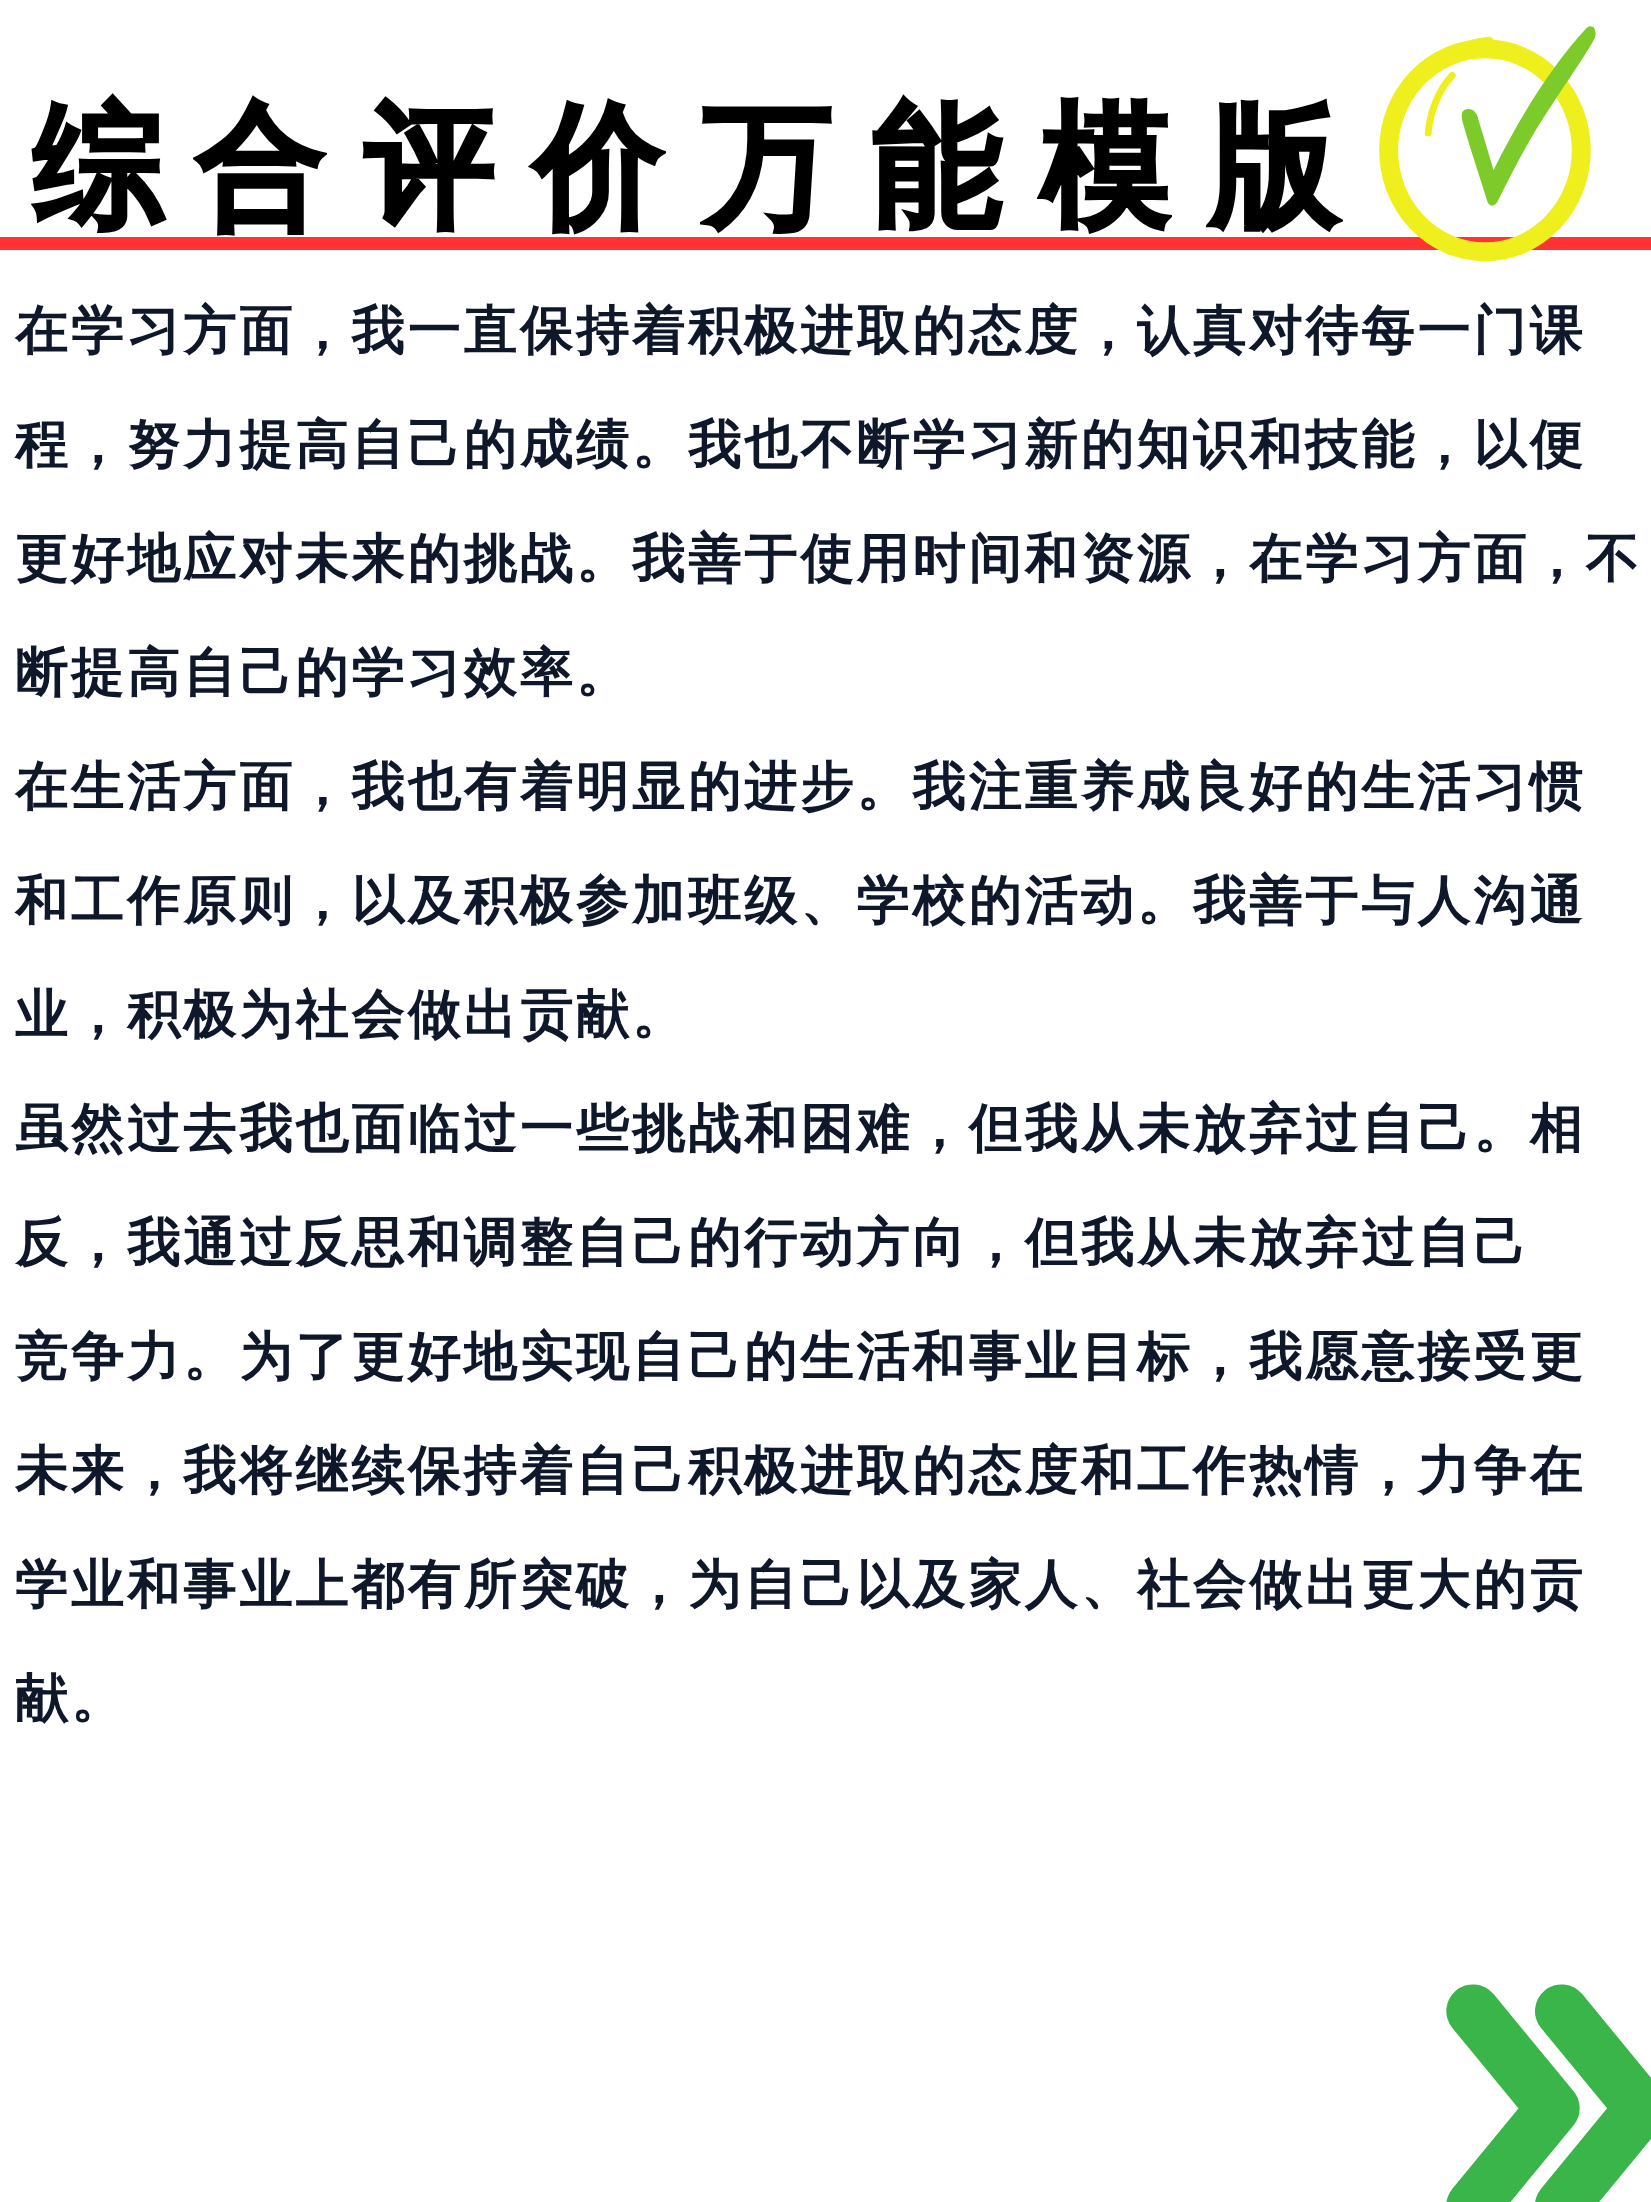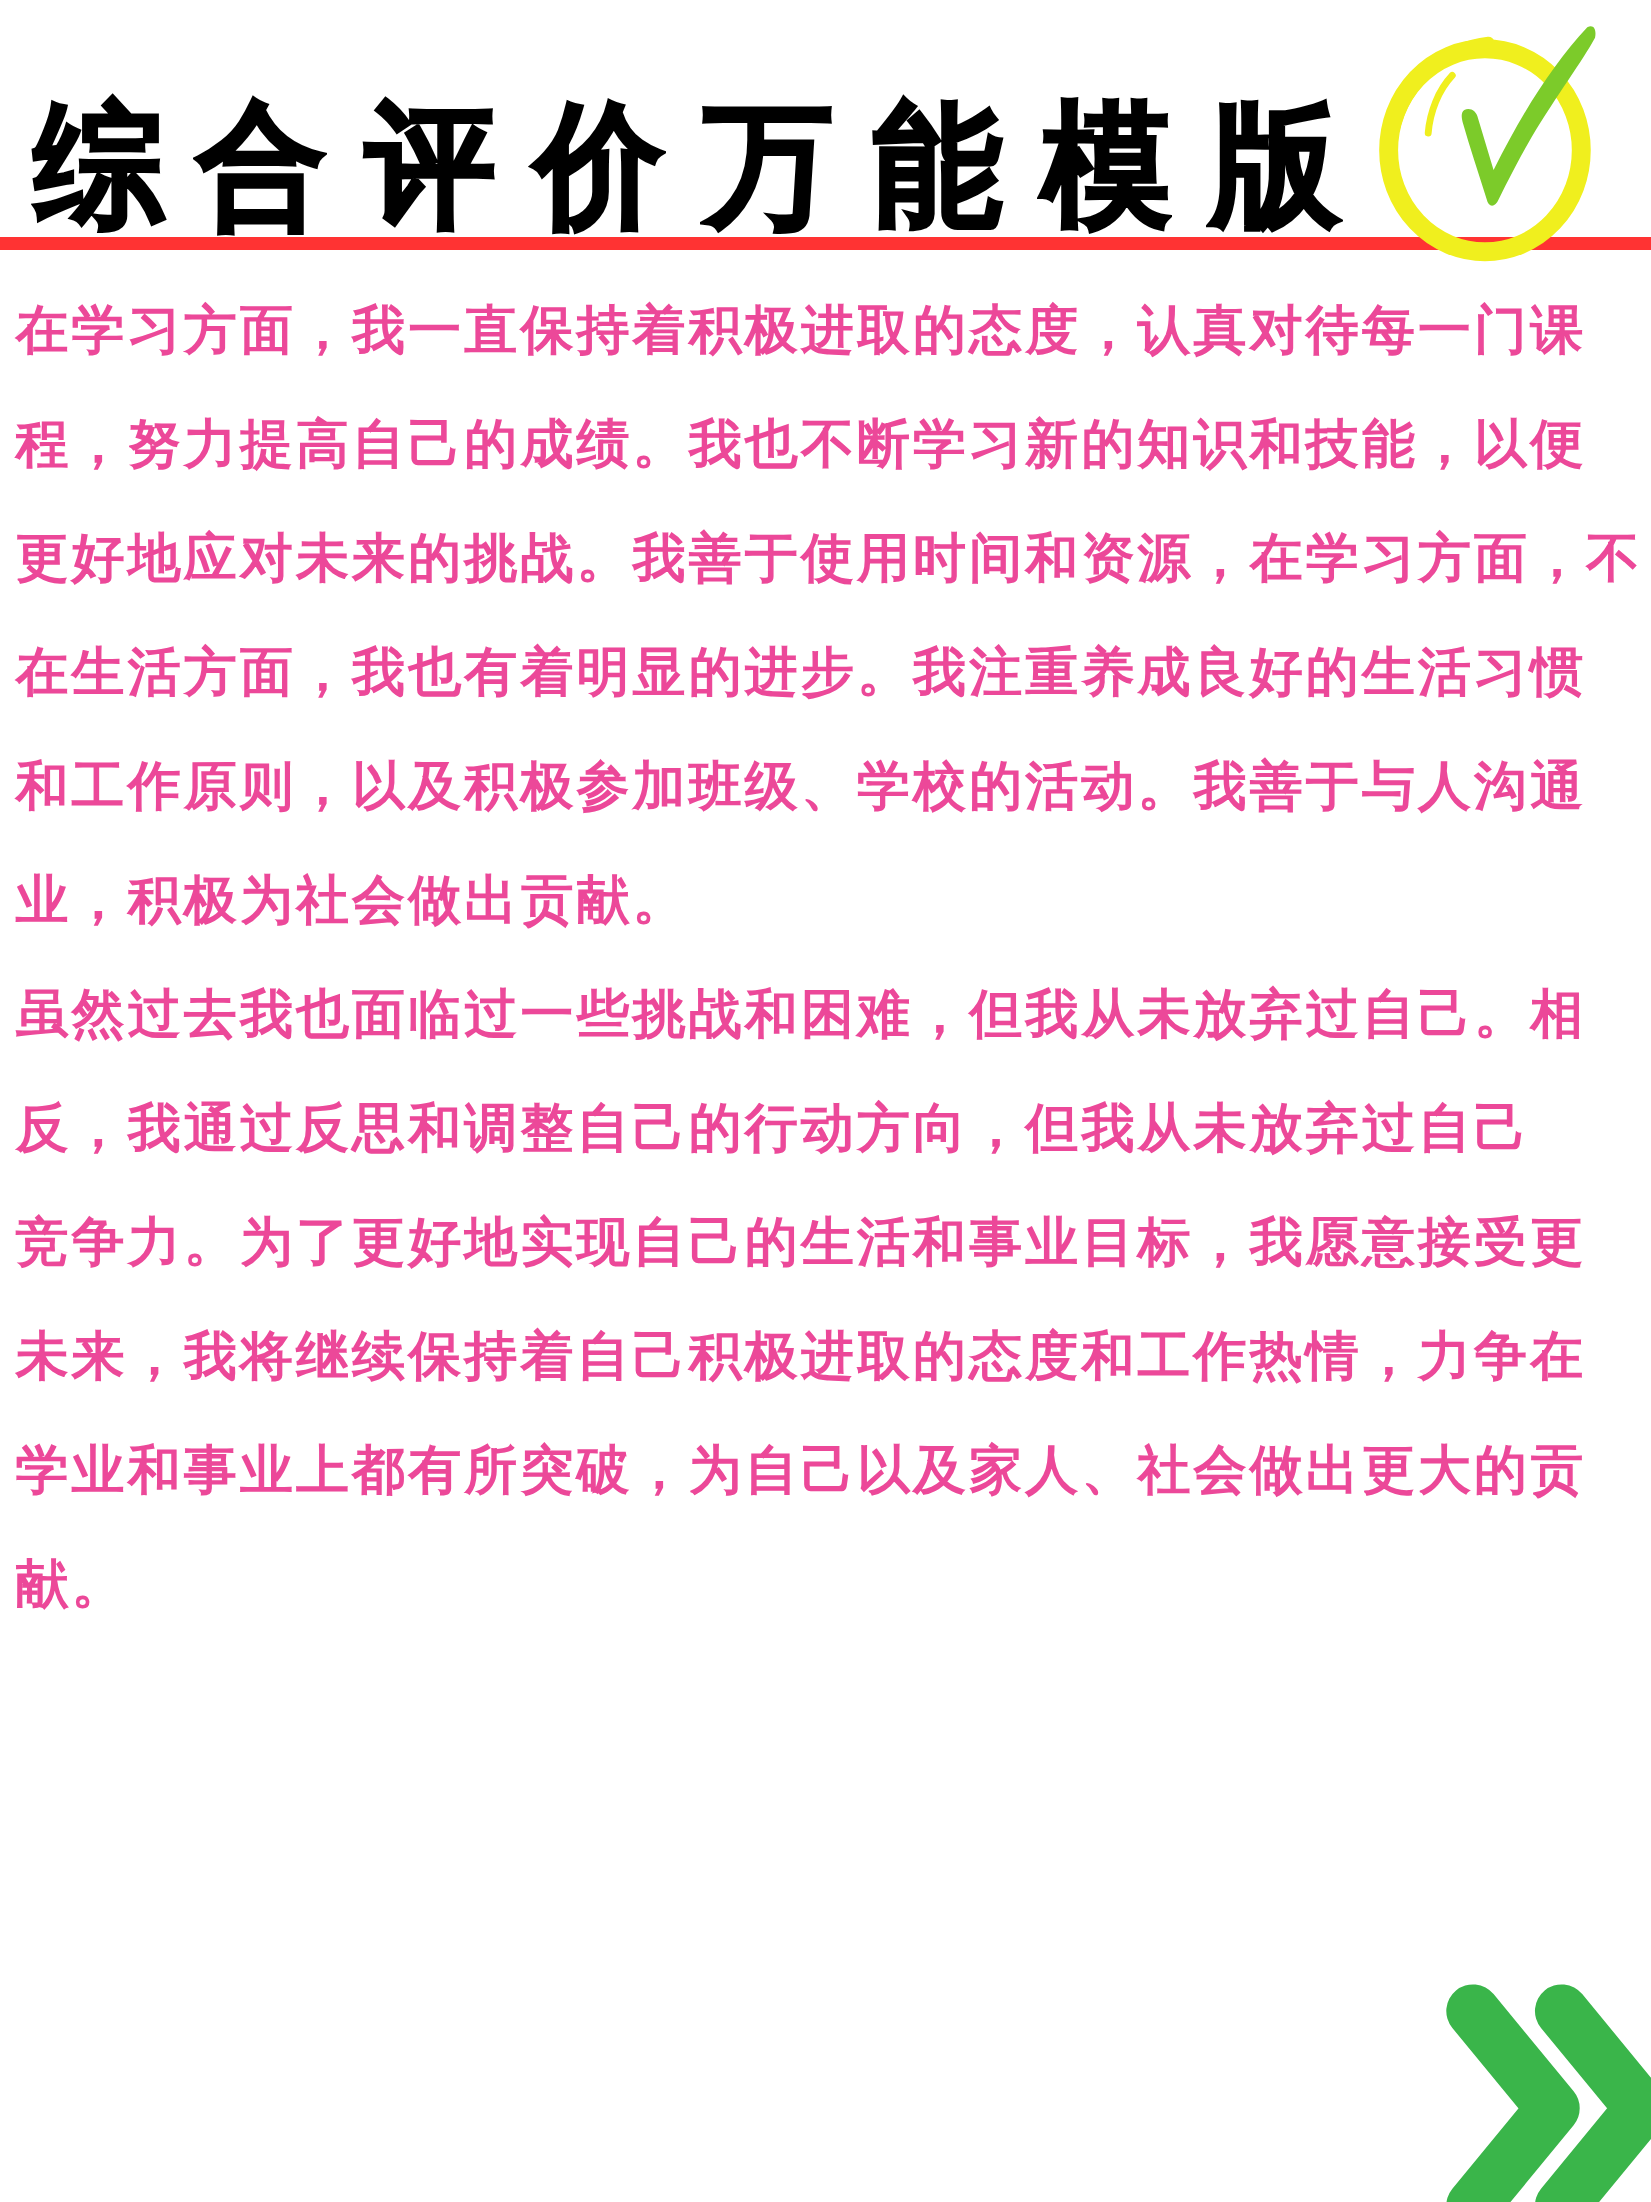--- a/index.html
+++ b/index.html
@@ -61,21 +61,21 @@
       left: 15.5px;
       top: 273px;
       width: 1626px;
     }
     .line {
       height: 114px;
       line-height: 114px;
       font-size: 53px;
       letter-spacing: 3.1px;
       white-space: nowrap;
-      color: #ec4899;
+      color: #0f172a;
       font-weight: 600;
     }
     .chevrons {
       position: absolute;
       left: 1411px;
       top: 1962px;
       width: 241px;
       height: 241px;
     }
   </style>
@@ -106,20 +106,21 @@
       <path d="M 112 108 C 118 105, 126 108, 128 118 L 146 178 C 180 110, 215 55, 255 12 C 262 8, 266 14, 264 24 C 250 50, 220 90, 190 140 C 170 175, 158 200, 152 212 C 148 222, 140 222, 138 212 C 128 180, 118 150, 110 122 C 108 114, 109 110, 112 108 Z" fill="#7ccb2a"></path>
     </svg>
   </div>
 </div>
 
 <div class="body-text">
   <div>
     <div class="line">在学习方面，我一直保持着积极进取的态度，认真对待每一门课</div>
     <div class="line">程，努力提高自己的成绩。我也不断学习新的知识和技能，以便</div>
     <div class="line">更好地应对未来的挑战。我善于使用时间和资源，在学习方面，不</div>
+    <div class="line">断提高自己的学习效率。</div>
   </div>
   <div>
     <div class="line">在生活方面，我也有着明显的进步。我注重养成良好的生活习惯</div>
     <div class="line">和工作原则，以及积极参加班级、学校的活动。我善于与人沟通</div>
     <div class="line">业，积极为社会做出贡献。</div>
   </div>
   <div>
     <div class="line">虽然过去我也面临过一些挑战和困难，但我从未放弃过自己。相</div>
     <div class="line">反，我通过反思和调整自己的行动方向，但我从未放弃过自己</div>
     <div class="line">竞争力。为了更好地实现自己的生活和事业目标，我愿意接受更</div>

